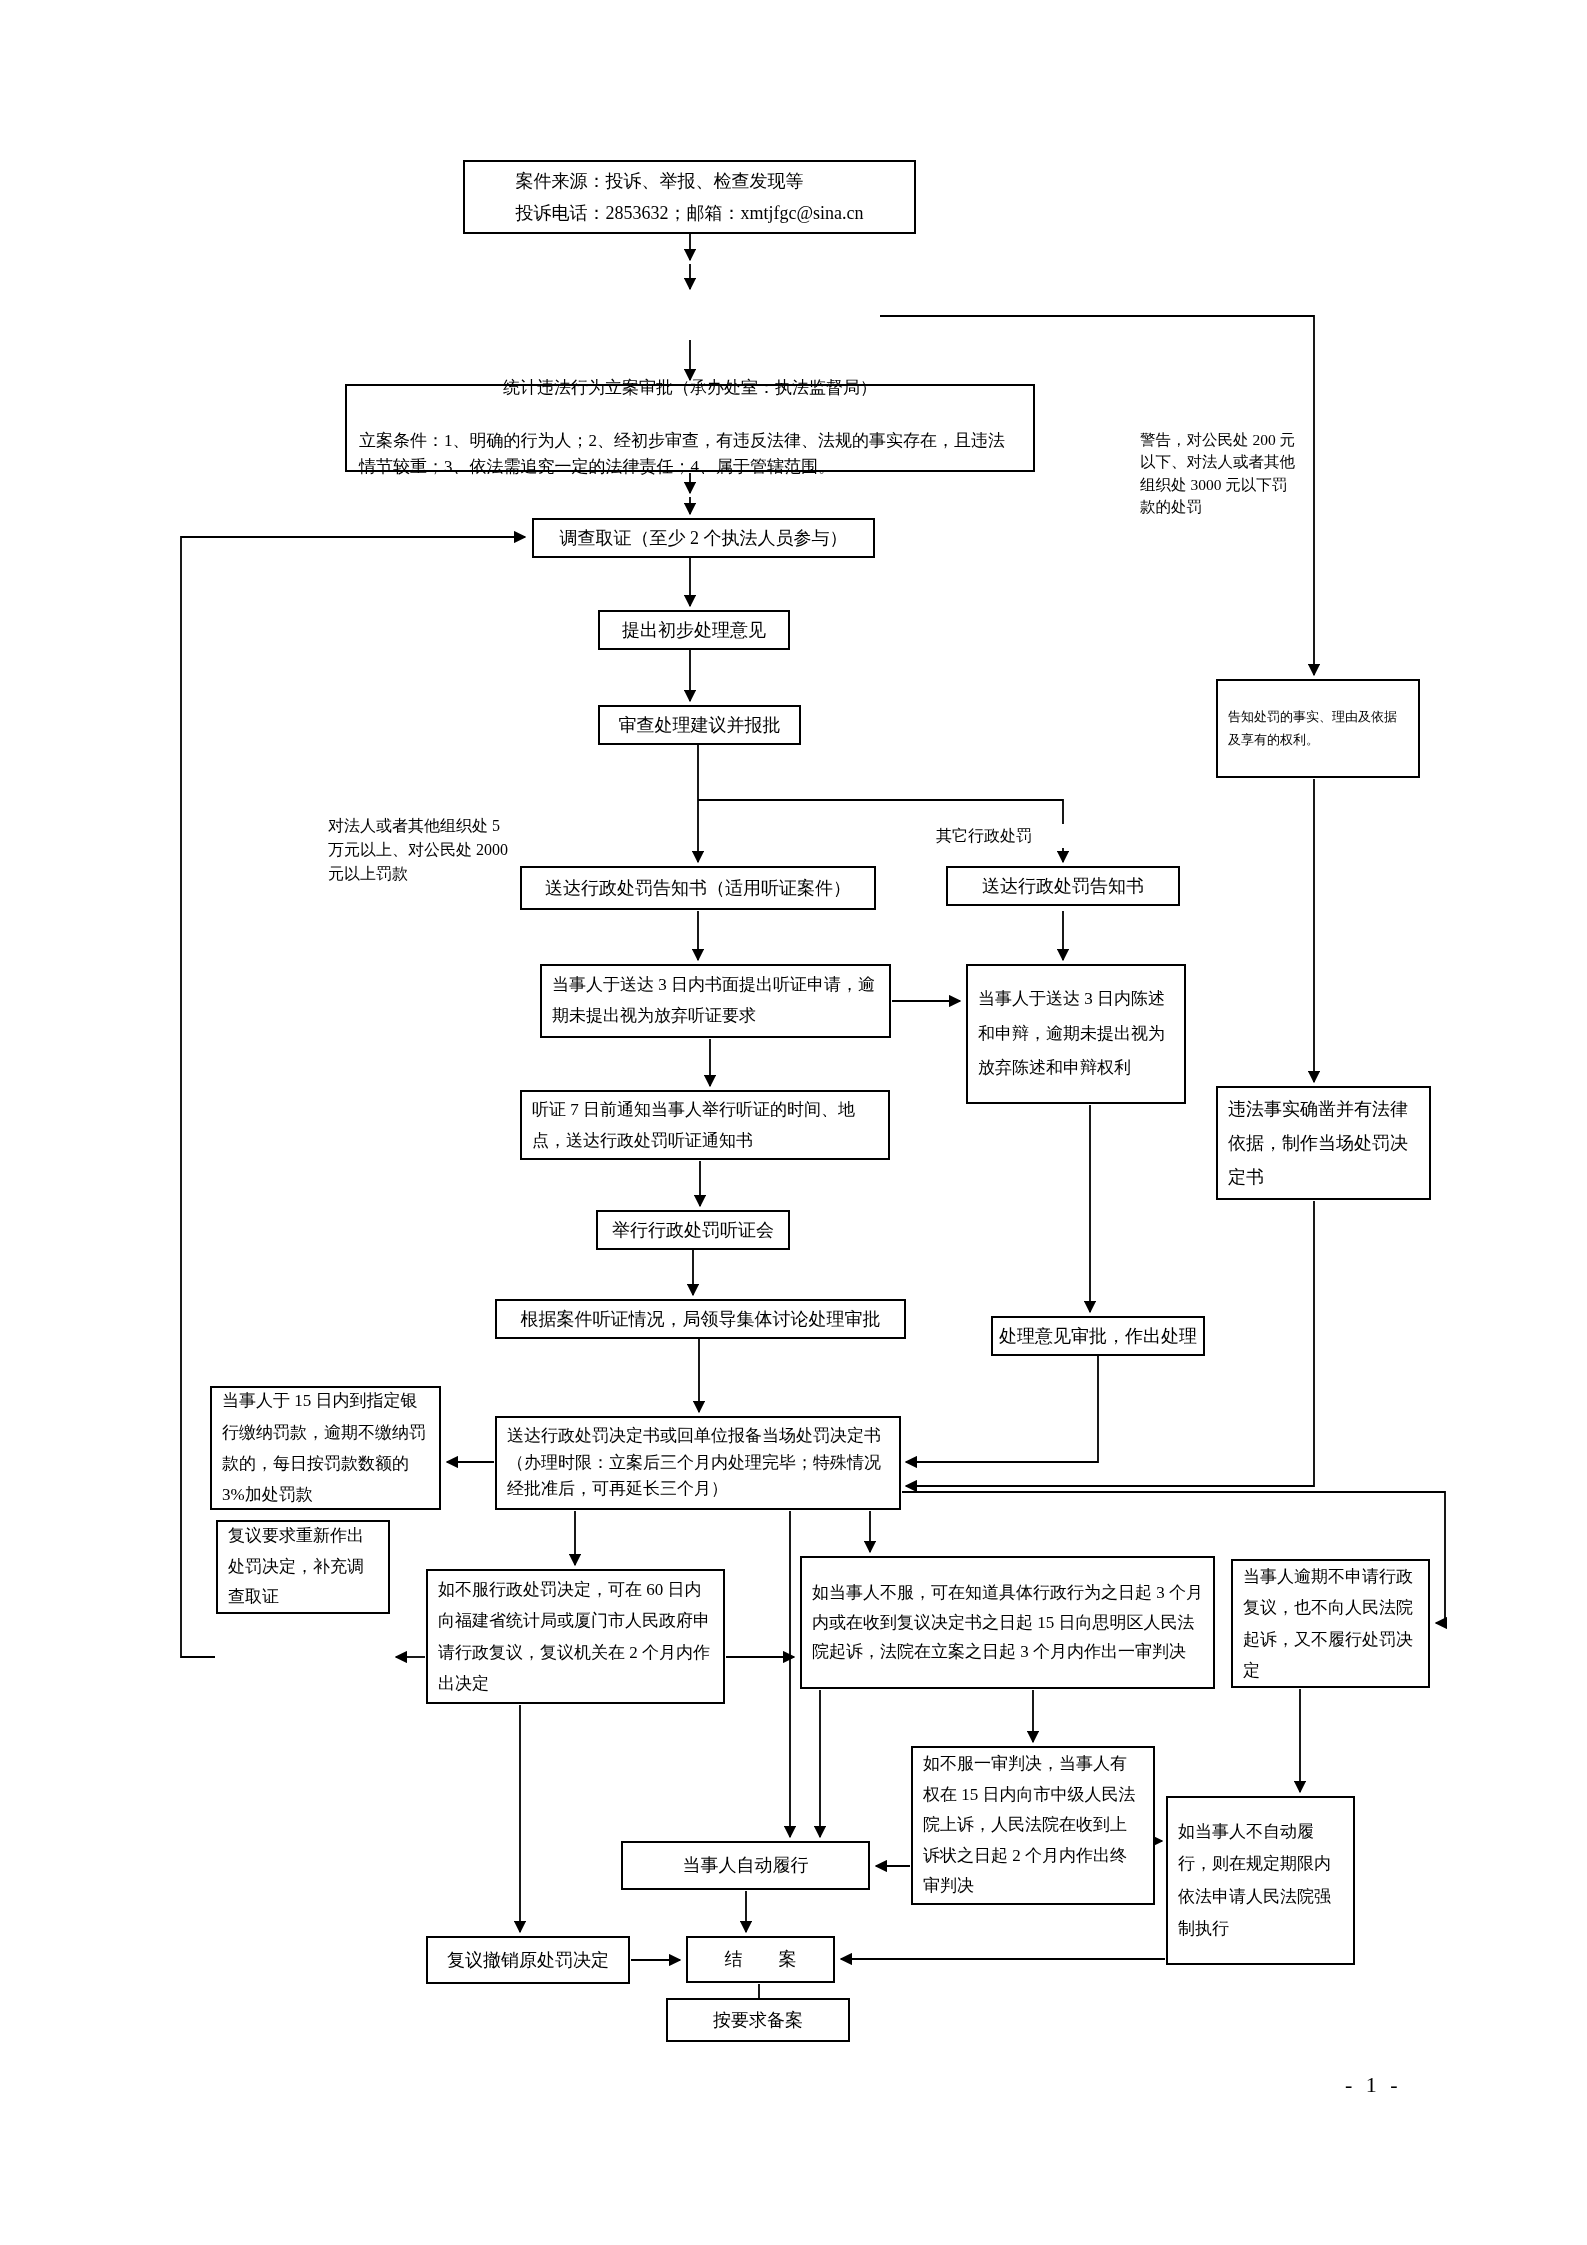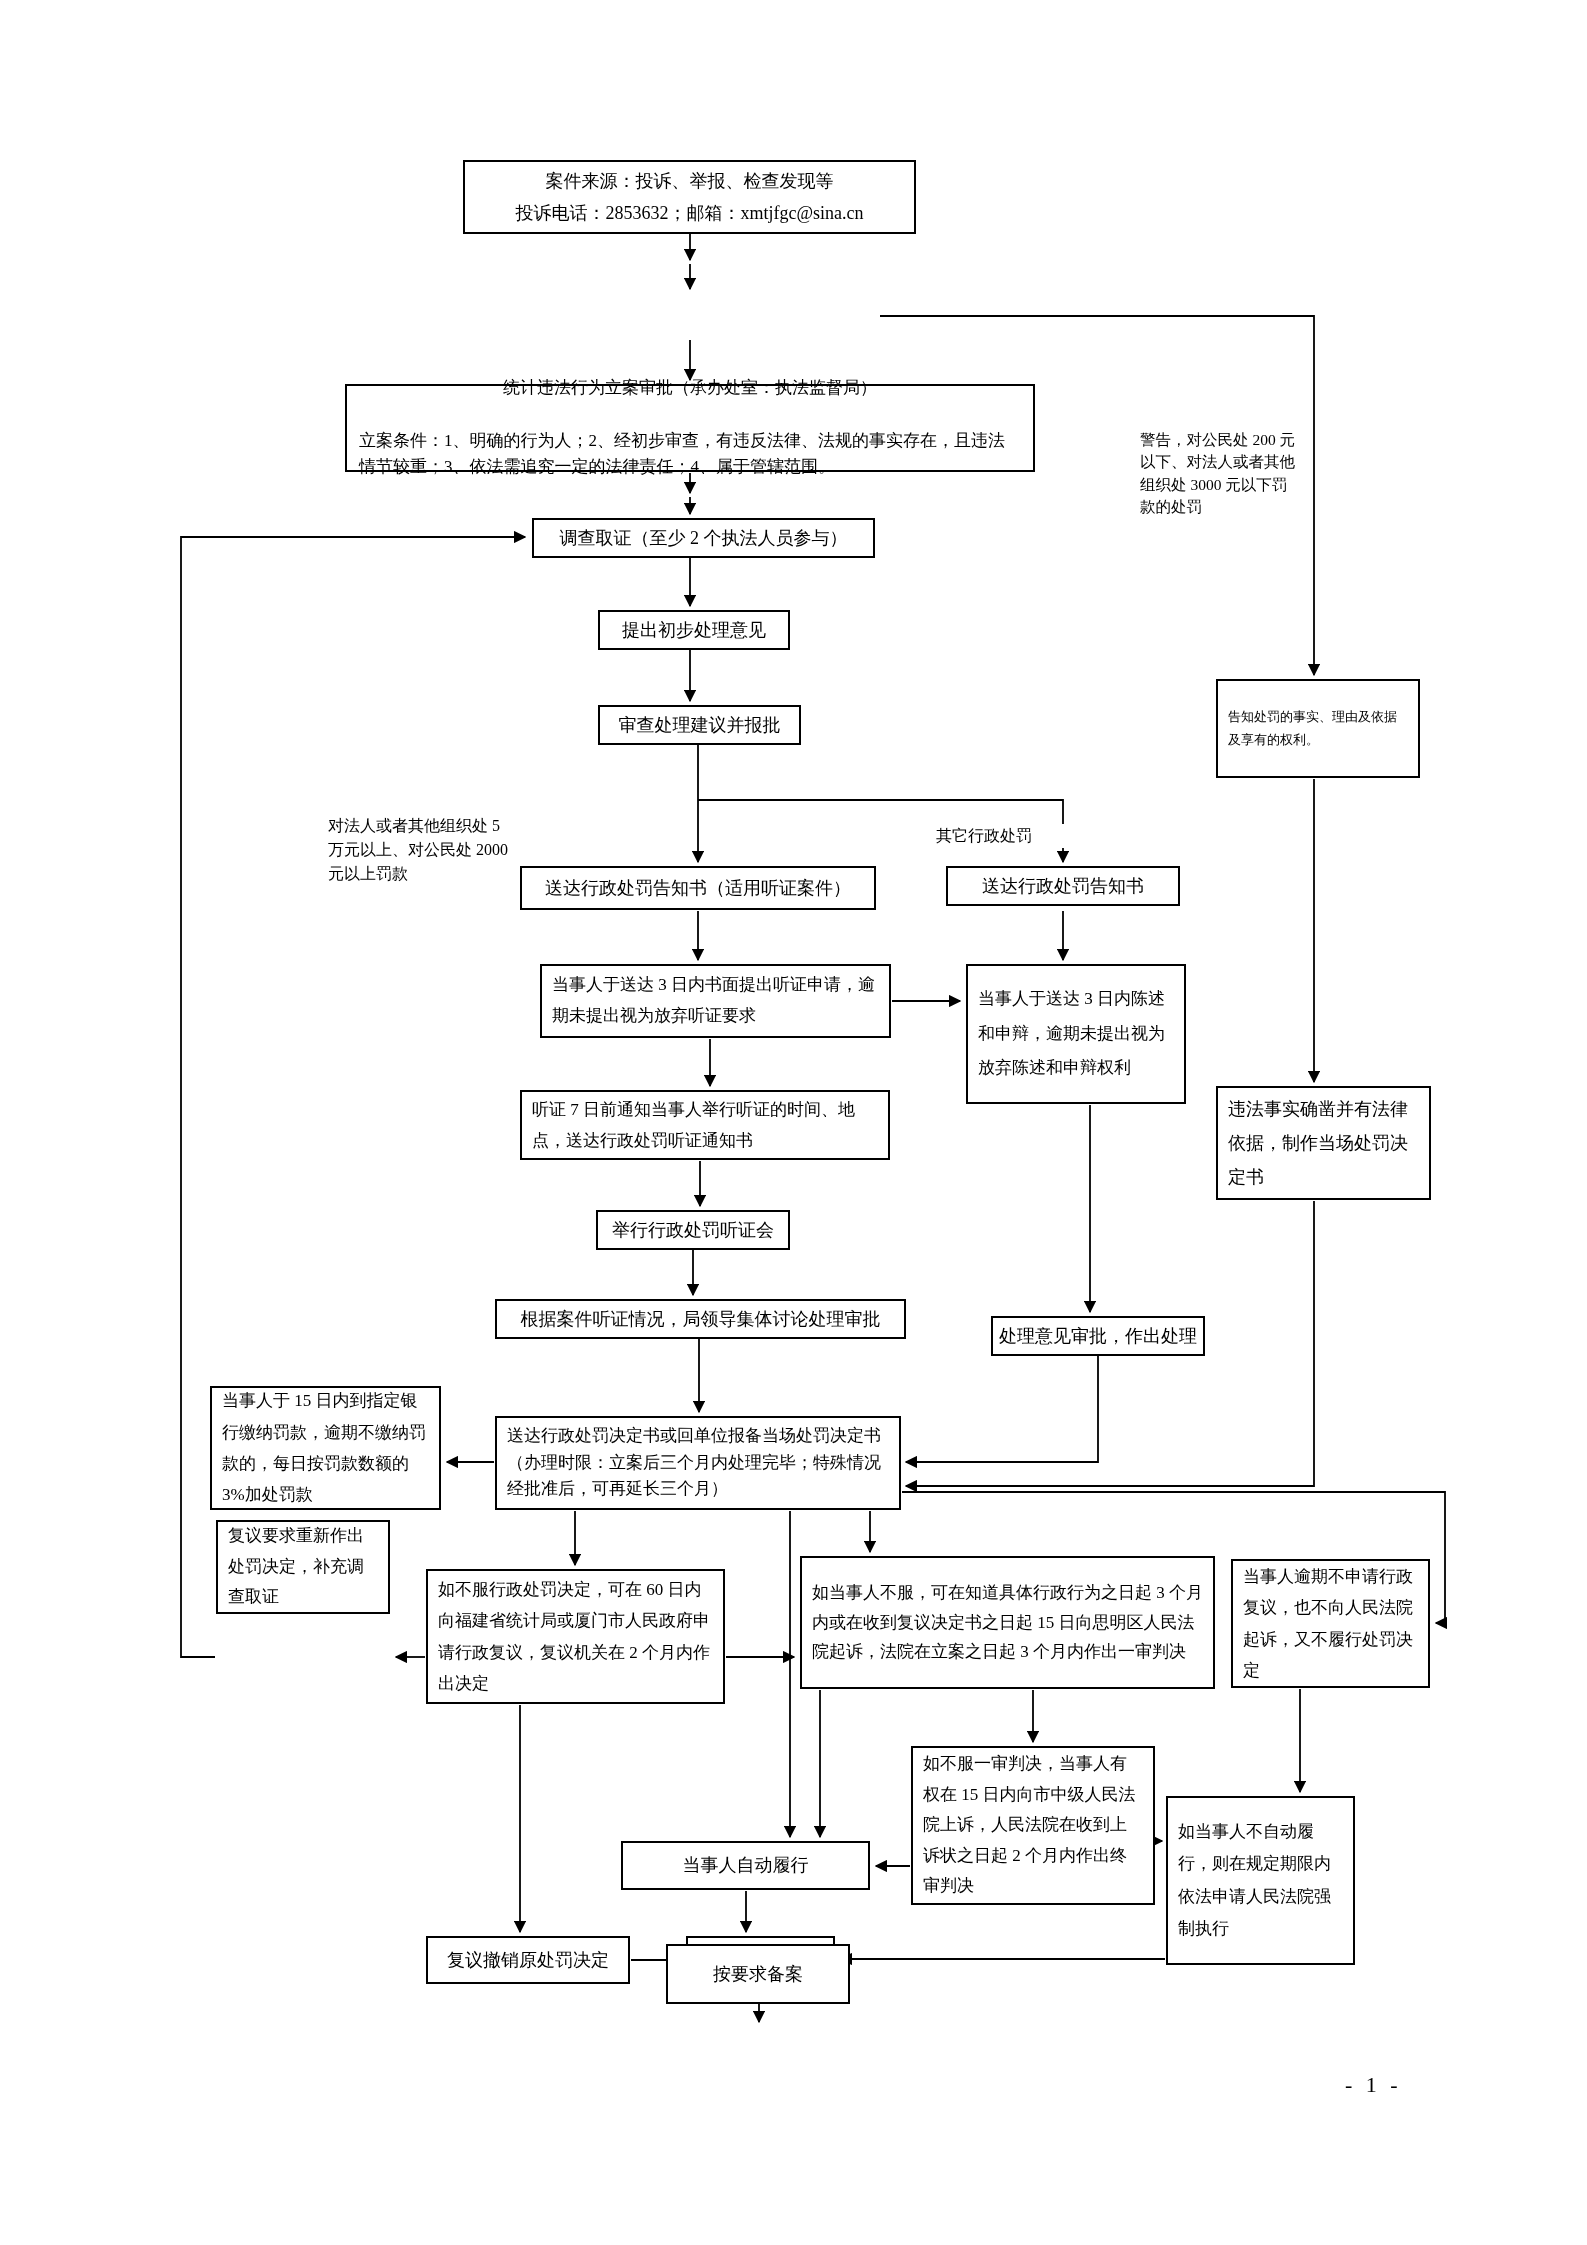--- a/index.html
+++ b/index.html
@@ -2,21 +2,21 @@
 <html><head>
 <meta charset="utf-8">
 <style>
   html,body{margin:0;padding:0;background:#ffffff;}
   body{width:1587px;height:2245px;position:relative;
        font-family:"Liberation Serif","DejaVu Serif",serif;color:#000;}
   #page{position:absolute;inset:0;width:1587px;height:2245px;background:#fff;}
   #edges-svg{position:absolute;left:0;top:0;z-index:0;}
   .node{position:absolute;box-sizing:border-box;border:2px solid #000;background:#fff;
         z-index:1;font-size:18px;line-height:1.5;white-space:pre-line;}
-  .c{display:flex;align-items:center;justify-content:center;text-align:center;padding:18px 6px;}
+  .c{display:flex;align-items:center;justify-content:center;padding:18px 6px;}
   .p{display:flex;align-items:center;text-align:left;padding:4px 10px;font-size:17px;}
   .lbl{position:absolute;z-index:1;background:#fff;font-size:16px;line-height:1.5;
        text-align:left;white-space:pre-line;}
   .approval-inner{width:100%;}
   .approval-title{text-align:center;}
   .approval-cond{text-align:left;}
   #page-number{position:absolute;left:1345px;top:2072px;font-size:22px;letter-spacing:4px;z-index:1;}
 </style>
 </head>
 <body>
@@ -120,21 +120,21 @@
   <div class="node p" style="left:911px;top:1746px;width:244px;height:159px;line-height:1.8">如不服一审判决，当事人有权在 15 日内向市中级人民法院上诉，人民法院在收到上诉状之日起 2 个月内作出终审判决</div>
 
   <div class="node c" style="left:621px;top:1841px;width:249px;height:49px">当事人自动履行</div>
 
   <div class="node p" style="left:1166px;top:1796px;width:189px;height:169px;line-height:1.9">如当事人不自动履行，则在规定期限内依法申请人民法院强制执行</div>
 
   <div class="node c" style="left:426px;top:1936px;width:204px;height:48px">复议撤销原处罚决定</div>
 
   <div class="node c" style="left:686px;top:1936px;width:149px;height:47px">结　　案</div>
 
-  <div class="node c" style="left:666px;top:1944px;width:184px;height:60px">按要求备案</div>
+  <div class="node c" style="left:666px;top:1998px;width:184px;height:44px">按要求备案</div>
 
   <div class="node p" style="left:1216px;top:679px;width:204px;height:99px;font-size:13px;line-height:1.75">告知处罚的事实、理由及依据及享有的权利。</div>
 
   <div class="node p" style="left:1216px;top:1086px;width:215px;height:114px;font-size:18px;line-height:1.9">违法事实确凿并有法律依据，制作当场处罚决定书</div>
 
   <div class="lbl" style="left:1140px;top:429px;width:158px;font-size:15.5px;line-height:1.45">警告，对公民处 200 元以下、对法人或者其他组织处 3000 元以下罚款的处罚</div>
 
   <div class="lbl" style="left:328px;top:814px;width:182px;font-size:16px;line-height:1.5">对法人或者其他组织处 5 万元以上、对公民处 2000 元以上罚款</div>
 
   <div class="lbl" style="left:936px;top:824px;width:130px;font-size:16px">其它行政处罚</div>

